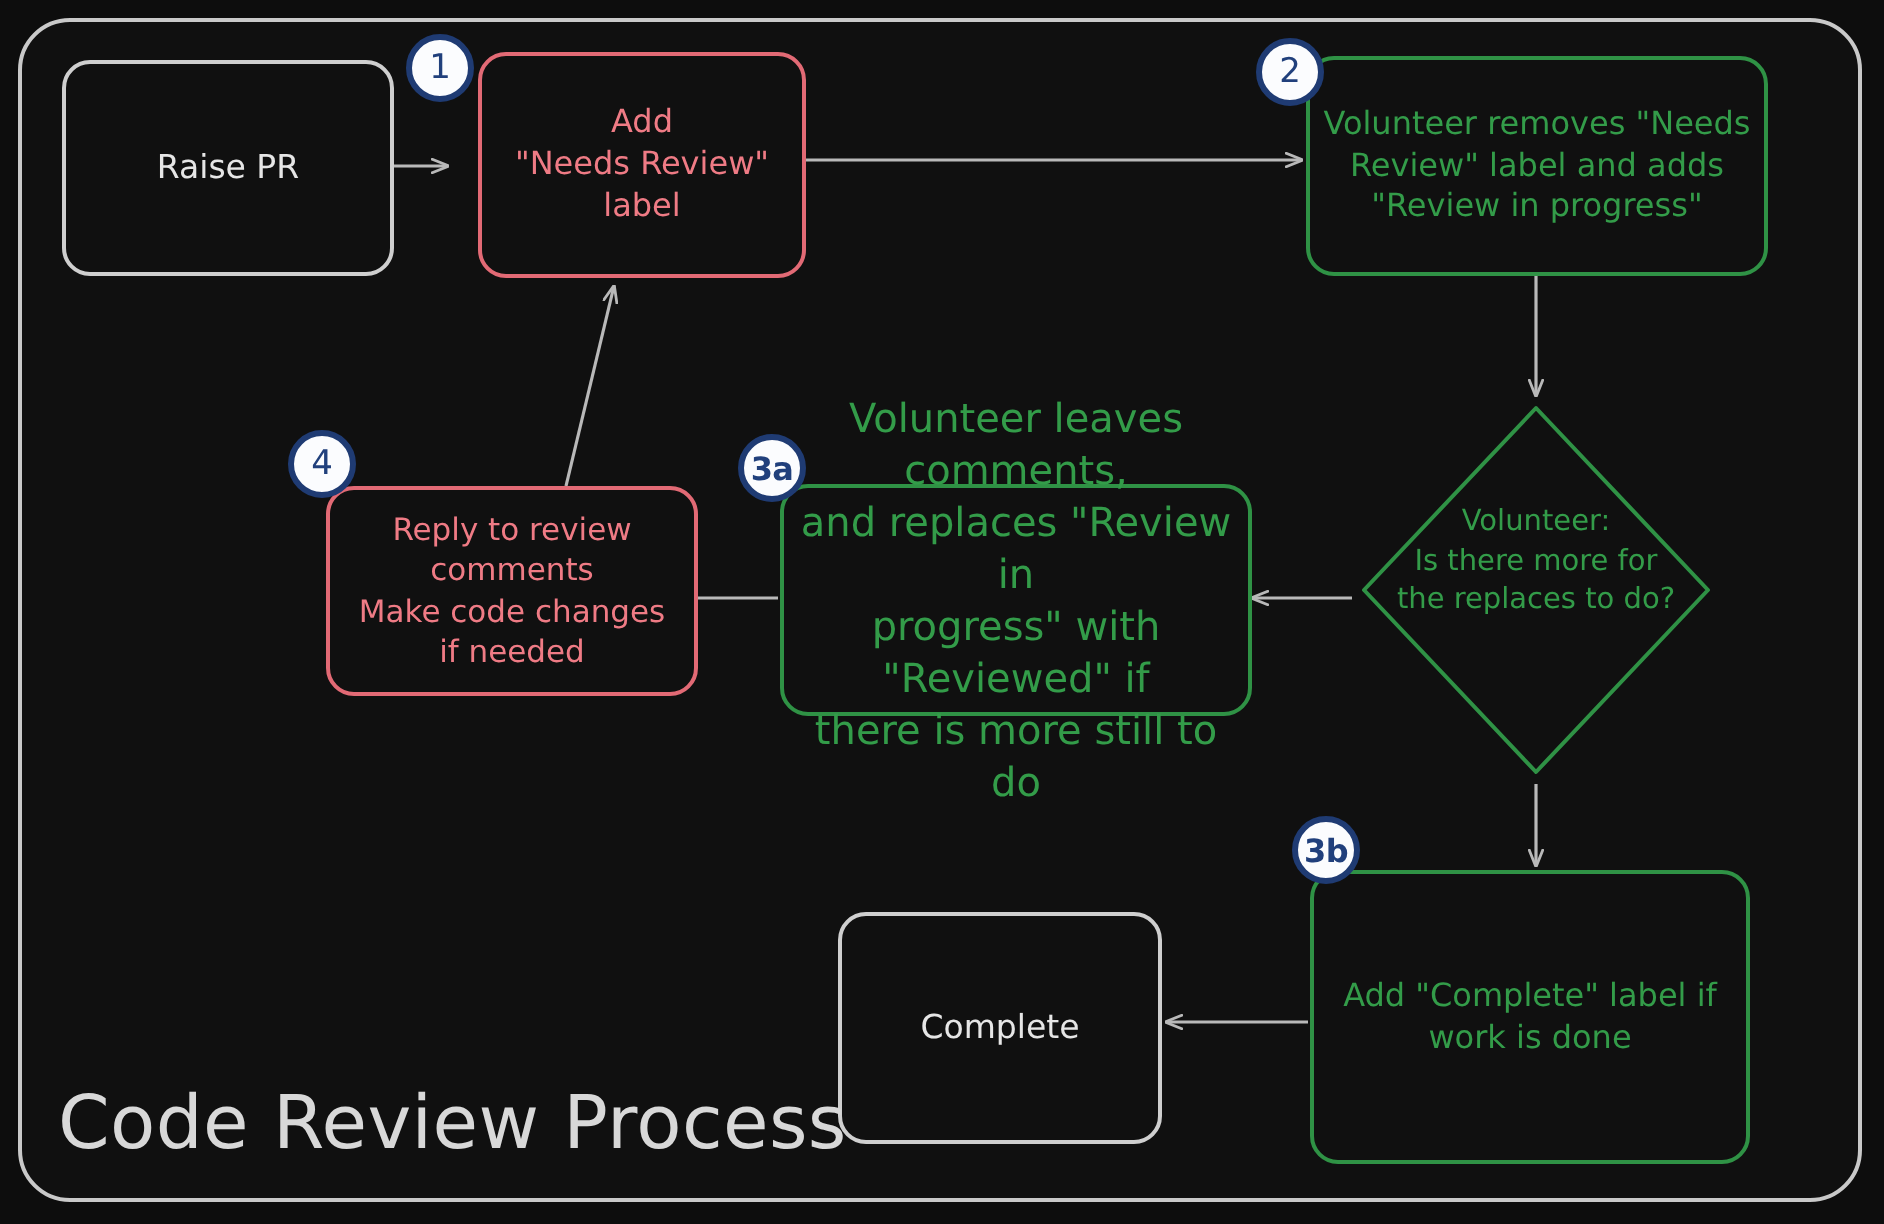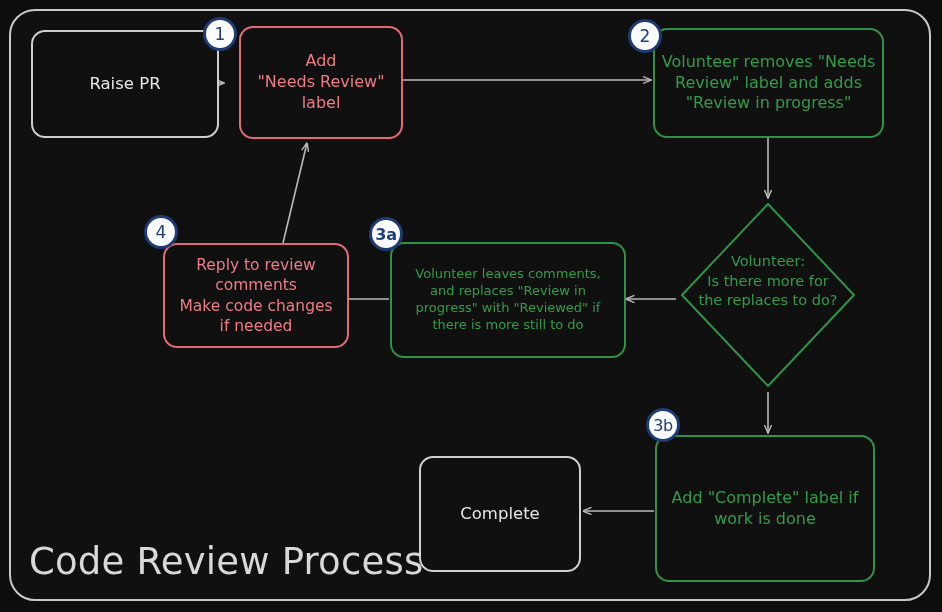--- a/index.html
+++ b/index.html
@@ -143,53 +143,53 @@
 
     <line x1="389" y1="299" x2="330" y2="299" stroke="#b9b9b9" stroke-width="1.6" marker-end="url(#arrowhead)"></line>
 
     <line x1="283" y1="243" x2="307" y2="143" stroke="#b9b9b9" stroke-width="1.6" marker-end="url(#arrowhead)"></line>
 
     <line x1="768" y1="392" x2="768" y2="433" stroke="#b9b9b9" stroke-width="1.6" marker-end="url(#arrowhead)"></line>
 
     <line x1="654" y1="511" x2="583" y2="511" stroke="#b9b9b9" stroke-width="1.6" marker-end="url(#arrowhead)"></line>
   </svg>
 
-  <div class="node plain" style="left:31px; top:30px; width:188px; height:108px;">Raise PR</div>
+  <div class="node plain" style="left:31px; top:30px; width:166px; height:108px;">Raise PR</div>
 
   <div class="node red" style="left:226px; top:26px; width:164px; height:113px;margin-left:13px;">Add
 "Needs Review"
 label</div>
   <div class="badge" style="left:203px; top:17px;">1</div>
 
   <div class="node green" style="left:653px; top:28px; width:231px; height:110px;">Volunteer removes "Needs
 Review" label and adds
 "Review in progress"</div>
   <div class="badge" style="left:628px; top:19px;">2</div>
 
   <div class="diamond-wrap">
     <svg viewBox="0 0 180 190">
       <path d="M90 4 L176 95 L90 186 L4 95 Z" fill="#101010" stroke="#2f9245" stroke-width="2" stroke-linejoin="round"></path>
     </svg>
     <div class="diamond-label">Volunteer:
 Is there more for
 the replaces to do?</div>
   </div>
 
-  <div class="node green" style="left:390px; top:242px; width:236px; height:116px; font-size:13px;">Volunteer leaves comments,
+  <div class="node green" style="left:390px; top:242px; width:236px; height:116px; font-size:20px;">Volunteer leaves comments,
 and replaces "Review in
 progress" with "Reviewed" if
 there is more still to do</div>
   <div class="badge wide" style="left:369px; top:217px;font-weight:bold;">3a</div>
 
   <div class="node red" style="left:163px; top:243px; width:186px; height:105px; font-size:15.5px;">Reply to review
 comments
 Make code changes
 if needed</div>
   <div class="badge" style="left:144px; top:215px;">4</div>
 
   <div class="node green" style="left:655px; top:435px; width:220px; height:147px;">Add "Complete" label if
 work is done</div>
-  <div class="badge wide" style="left:646px; top:408px;">3b</div>
+  <div class="badge wide" style="left:646px; top:408px;font-weight:bold;">3b</div>
 
   <div class="node plain" style="left:419px; top:456px; width:162px; height:116px;">Complete</div>
 
   <div class="title">Code Review Process</div>
 </div>
 
 </body></html>

